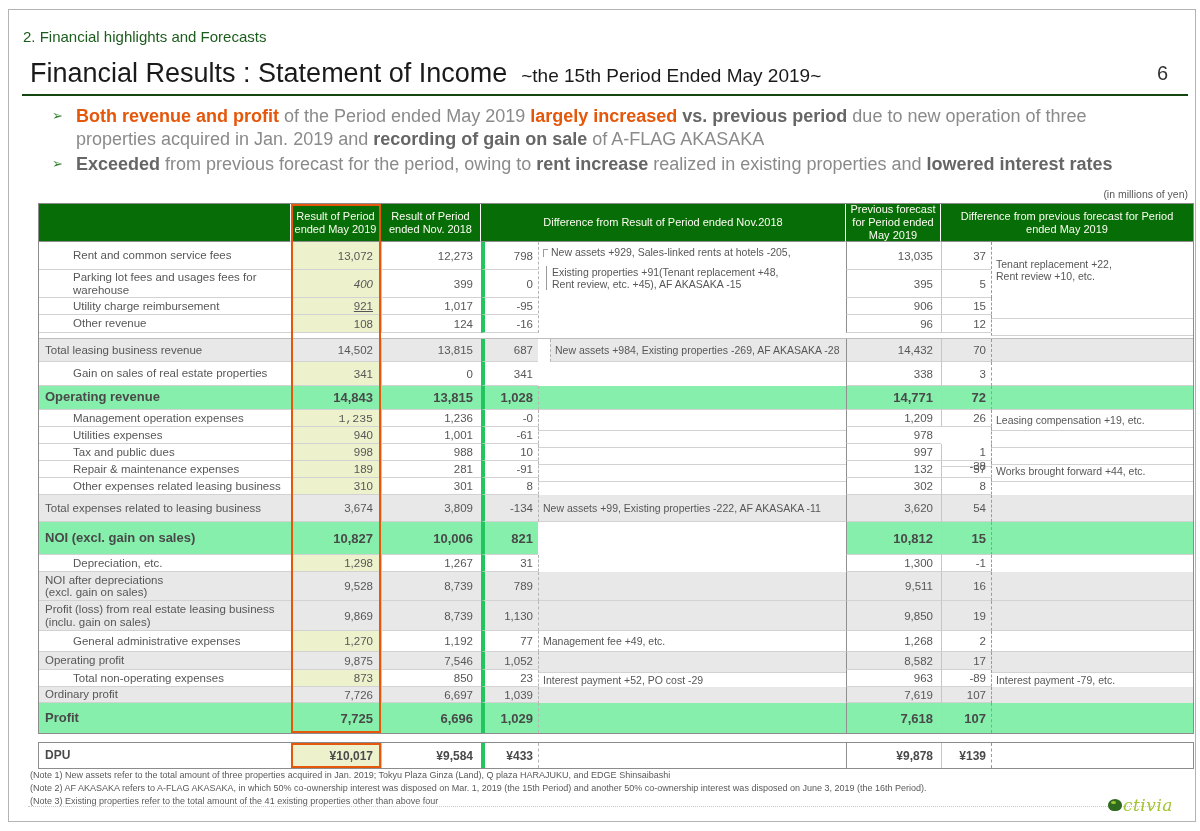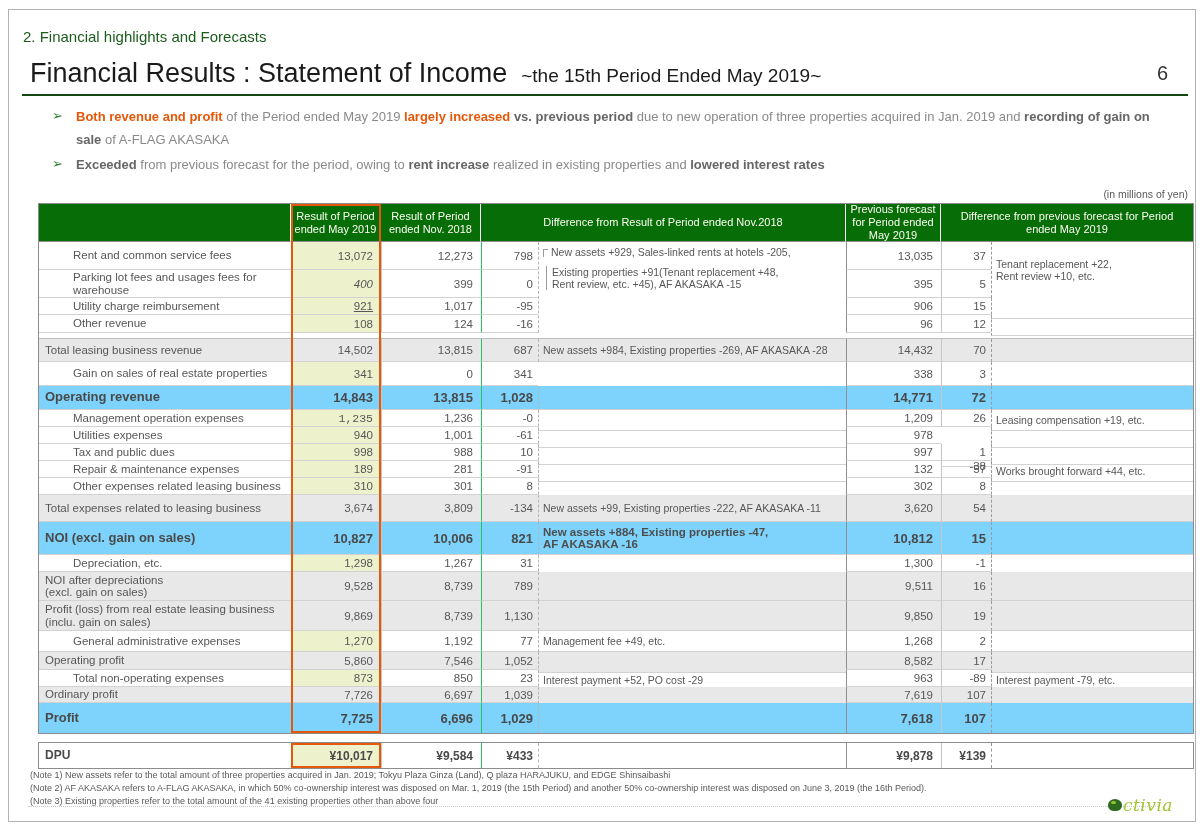--- a/index.html
+++ b/index.html
@@ -13,21 +13,21 @@
   .section-label{position:absolute;left:23px;top:28px;font-size:15px;color:#1c5c1c;}
   .title-wrap{position:absolute;left:30px;top:58px;width:1120px;white-space:nowrap;}
   .title-main{font-size:27px;color:#1a1a1a;}
   .title-sub{font-size:19px;color:#1a1a1a;margin-left:14px;}
   .page-number{position:absolute;right:32px;top:62px;font-size:20px;color:#333;}
   .title-rule{position:absolute;left:22px;top:94px;width:1166px;height:0;
     border-top:2px solid #14460f;}
   .bullets{position:absolute;left:52px;top:105px;width:1110px;}
   .bullet{display:flex;margin-bottom:2px;}
   .bullet-arrow{flex:0 0 24px;color:#2f7d2f;font-size:13px;padding-top:3px;}
-  .bullet-text{font-size:13px;line-height:23px;color:#8a8a8a;}
+  .bullet-text{font-size:18px;line-height:23px;color:#8a8a8a;}
   .seg-orange{color:#e5570a;font-weight:bold;}
   .seg-bold{color:#666666;font-weight:bold;}
   .unit-note{position:absolute;right:12px;top:188px;font-size:10.5px;color:#595959;}
 
   
   .tbl{position:absolute;left:38px;top:203px;width:1154px;background:#fff;
     border:1px solid #8c8c8c;display:grid;box-sizing:content-box;
     grid-template-columns:252px 90px 100px 57px 308px 95px 50px 202px;}
   .cell{box-sizing:border-box;overflow:visible;border-bottom:1px solid #d2d2d2;
     display:flex;align-items:center;font-size:11.5px;color:#575757;}
@@ -35,27 +35,27 @@
     justify-content:center;text-align:center;align-items:center;
     border-bottom:1px solid #8c8c8c;border-right:1px solid #ffffff;padding:2px 3px;}
   .hdr.last{border-right:none;}
   .c-label{padding-left:6px;line-height:12.5px;white-space:pre-line;}
   .c-label.ind{padding-left:34px;}
   .c-num{justify-content:flex-end;padding-right:8px;}
   .c-d1,.c-d2{padding-right:5px;}
   .c-c1{border-left:1px dashed #b5b5b5;}
   .c-c2{border-left:1px dashed #9a9a9a;}
   .c-nov{border-left:1px solid #c6c6c6;}
-  .c-d1{border-left:1px solid #22c55e;}
+  .c-d1{border-left:4px solid #22c55e;}
   .c-prev{border-left:1px solid #8f8f8f;}
   .c-d2{border-left:1px solid #c6c6c6;}
   .c-comment{font-size:10.5px;line-height:12px;padding:10px 4px;align-items:center;
     white-space:pre-line;}
   .bg-gray{background:#e8e8e8;}
-  .bg-dark{background:#7dd3fc;}
+  .bg-dark{background:#86efac;}
   .hl{background:var(--hl);}
   .row-bold{font-weight:bold;font-size:13px;color:#494949;}
   .cm-bold{font-weight:bold;font-size:11.5px;color:#4e4e4e;}
   .gap-row{border-bottom:1px solid #bdbdbd;}
   .brk{position:relative;}
   .brk-group{border-left:1px solid #9a9a9a;padding-left:5px;margin-left:3px;}
   .brk-tick{display:inline-block;border-left:1px solid #9a9a9a;border-top:1px solid #9a9a9a;
     width:4px;height:7px;margin-right:3px;vertical-align:middle;}
   .orange-box{position:absolute;left:252px;top:0;width:90px;height:100%;
     border:2px solid var(--orange);pointer-events:none;box-sizing:border-box;z-index:5;}
@@ -139,21 +139,21 @@
     <div class="cell c-num c-may hl" style="grid-area: 5 / 2 / auto / 3;">108</div>
     <div class="cell c-num c-nov" style="grid-area: 5 / 3 / auto / 4;">124</div>
     <div class="cell c-num c-d1" style="grid-area: 5 / 4 / auto / 5;">-16</div>
     <div class="cell c-num c-prev" style="grid-area: 5 / 6 / auto / 7;">96</div>
     <div class="cell c-num c-d2" style="grid-area: 5 / 7 / auto / 8;">12</div>
     <div class="cell c-comment c-c2" style="grid-area: 5 / 8 / auto / 9;"></div>
     <div class="cell c-label bg-gray" style="grid-area: 7 / 1 / auto / 2;">Total leasing business revenue</div>
     <div class="cell c-num c-may bg-gray" style="grid-area: 7 / 2 / auto / 3;">14,502</div>
     <div class="cell c-num c-nov bg-gray" style="grid-area: 7 / 3 / auto / 4;">13,815</div>
     <div class="cell c-num c-d1 bg-gray" style="grid-area: 7 / 4 / auto / 5;">687</div>
-    <div class="cell c-comment c-c1 bg-gray" style="grid-area: 7 / 5 / auto / 6;">New assets +984, Existing properties -269, AF AKASAKA -28</div>
+    <div class="cell c-comment c-c1 bg-gray" style="grid-area: 7 / 5 / auto / 6; margin-left: 12px;">New assets +984, Existing properties -269, AF AKASAKA -28</div>
     <div class="cell c-num c-prev bg-gray" style="grid-area: 7 / 6 / auto / 7;">14,432</div>
     <div class="cell c-num c-d2 bg-gray" style="grid-area: 7 / 7 / auto / 8;">70</div>
     <div class="cell c-comment c-c2 bg-gray" style="grid-area: 7 / 8 / auto / 9;"></div>
     <div class="cell c-label ind" style="grid-area: 8 / 1 / auto / 2;">Gain on sales of real estate properties</div>
     <div class="cell c-num c-may hl" style="grid-area: 8 / 2 / auto / 3;">341</div>
     <div class="cell c-num c-nov" style="grid-area: 8 / 3 / auto / 4;">0</div>
     <div class="cell c-num c-d1" style="grid-area: 8 / 4 / auto / 5;">341</div>
     <div class="cell c-num c-prev" style="grid-area: 8 / 6 / auto / 7;">338</div>
     <div class="cell c-num c-d2" style="grid-area: 8 / 7 / auto / 8;">3</div>
     <div class="cell c-comment c-c2" style="grid-area: 8 / 8 / auto / 9;"></div>
@@ -210,22 +210,20 @@
     <div class="cell c-num c-nov bg-gray" style="grid-area: 15 / 3 / auto / 4;">3,809</div>
     <div class="cell c-num c-d1 bg-gray" style="grid-area: 15 / 4 / auto / 5;">-134</div>
     <div class="cell c-comment c-c1 bg-gray" style="grid-area: 15 / 5 / auto / 6;">New assets +99, Existing properties -222, AF AKASAKA -11</div>
     <div class="cell c-num c-prev bg-gray" style="grid-area: 15 / 6 / auto / 7;">3,620</div>
     <div class="cell c-num c-d2 bg-gray" style="grid-area: 15 / 7 / auto / 8;">54</div>
     <div class="cell c-comment c-c2 bg-gray" style="grid-area: 15 / 8 / auto / 9;"></div>
     <div class="cell c-label bg-dark row-bold" style="grid-area: 16 / 1 / auto / 2;">NOI (excl. gain on sales)</div>
     <div class="cell c-num c-may row-bold bg-dark" style="grid-area: 16 / 2 / auto / 3;">10,827</div>
     <div class="cell c-num c-nov bg-dark row-bold" style="grid-area: 16 / 3 / auto / 4;">10,006</div>
     <div class="cell c-num c-d1 bg-dark row-bold" style="grid-area: 16 / 4 / auto / 5;">821</div>
-    <div class="cell c-comment c-c1 bg-dark cm-bold" style="grid-area: 16 / 5 / auto / 6;">New assets +884, Existing properties -47,
-AF AKASAKA -16</div>
     <div class="cell c-num c-prev bg-dark row-bold" style="grid-area: 16 / 6 / auto / 7;">10,812</div>
     <div class="cell c-num c-d2 bg-dark row-bold" style="grid-area: 16 / 7 / auto / 8;">15</div>
     <div class="cell c-comment c-c2 bg-dark" style="grid-area: 16 / 8 / auto / 9;"></div>
     <div class="cell c-label ind" style="grid-area: 17 / 1 / auto / 2;">Depreciation, etc.</div>
     <div class="cell c-num c-may hl" style="grid-area: 17 / 2 / auto / 3;">1,298</div>
     <div class="cell c-num c-nov" style="grid-area: 17 / 3 / auto / 4;">1,267</div>
     <div class="cell c-num c-d1" style="grid-area: 17 / 4 / auto / 5;">31</div>
     <div class="cell c-comment c-c1" style="grid-area: 17 / 5 / auto / 6;"></div>
     <div class="cell c-num c-prev" style="grid-area: 17 / 6 / auto / 7;">1,300</div>
     <div class="cell c-num c-d2" style="grid-area: 17 / 7 / auto / 8;">-1</div>
@@ -250,21 +248,21 @@
     <div class="cell c-comment c-c2 bg-gray" style="grid-area: 19 / 8 / auto / 9;"></div>
     <div class="cell c-label ind" style="grid-area: 20 / 1 / auto / 2;">General administrative expenses</div>
     <div class="cell c-num c-may hl" style="grid-area: 20 / 2 / auto / 3;">1,270</div>
     <div class="cell c-num c-nov" style="grid-area: 20 / 3 / auto / 4;">1,192</div>
     <div class="cell c-num c-d1" style="grid-area: 20 / 4 / auto / 5;">77</div>
     <div class="cell c-comment c-c1" style="grid-area: 20 / 5 / auto / 6;">Management fee +49, etc.</div>
     <div class="cell c-num c-prev" style="grid-area: 20 / 6 / auto / 7;">1,268</div>
     <div class="cell c-num c-d2" style="grid-area: 20 / 7 / auto / 8;">2</div>
     <div class="cell c-comment c-c2" style="grid-area: 20 / 8 / auto / 9;"></div>
     <div class="cell c-label bg-gray" style="grid-area: 21 / 1 / auto / 2;">Operating profit</div>
-    <div class="cell c-num c-may bg-gray" style="grid-area: 21 / 2 / auto / 3;">5,860</div>
+    <div class="cell c-num c-may bg-gray" style="grid-area: 21 / 2 / auto / 3;">9,875</div>
     <div class="cell c-num c-nov bg-gray" style="grid-area: 21 / 3 / auto / 4;">7,546</div>
     <div class="cell c-num c-d1 bg-gray" style="grid-area: 21 / 4 / auto / 5;">1,052</div>
     <div class="cell c-comment c-c1 bg-gray" style="grid-area: 21 / 5 / auto / 6;"></div>
     <div class="cell c-num c-prev bg-gray" style="grid-area: 21 / 6 / auto / 7;">8,582</div>
     <div class="cell c-num c-d2 bg-gray" style="grid-area: 21 / 7 / auto / 8;">17</div>
     <div class="cell c-comment c-c2 bg-gray" style="grid-area: 21 / 8 / auto / 9;"></div>
     <div class="cell c-label ind" style="grid-area: 22 / 1 / auto / 2;">Total non-operating expenses</div>
     <div class="cell c-num c-may hl" style="grid-area: 22 / 2 / auto / 3;">873</div>
     <div class="cell c-num c-nov" style="grid-area: 22 / 3 / auto / 4;">850</div>
     <div class="cell c-num c-d1" style="grid-area: 22 / 4 / auto / 5;">23</div>

